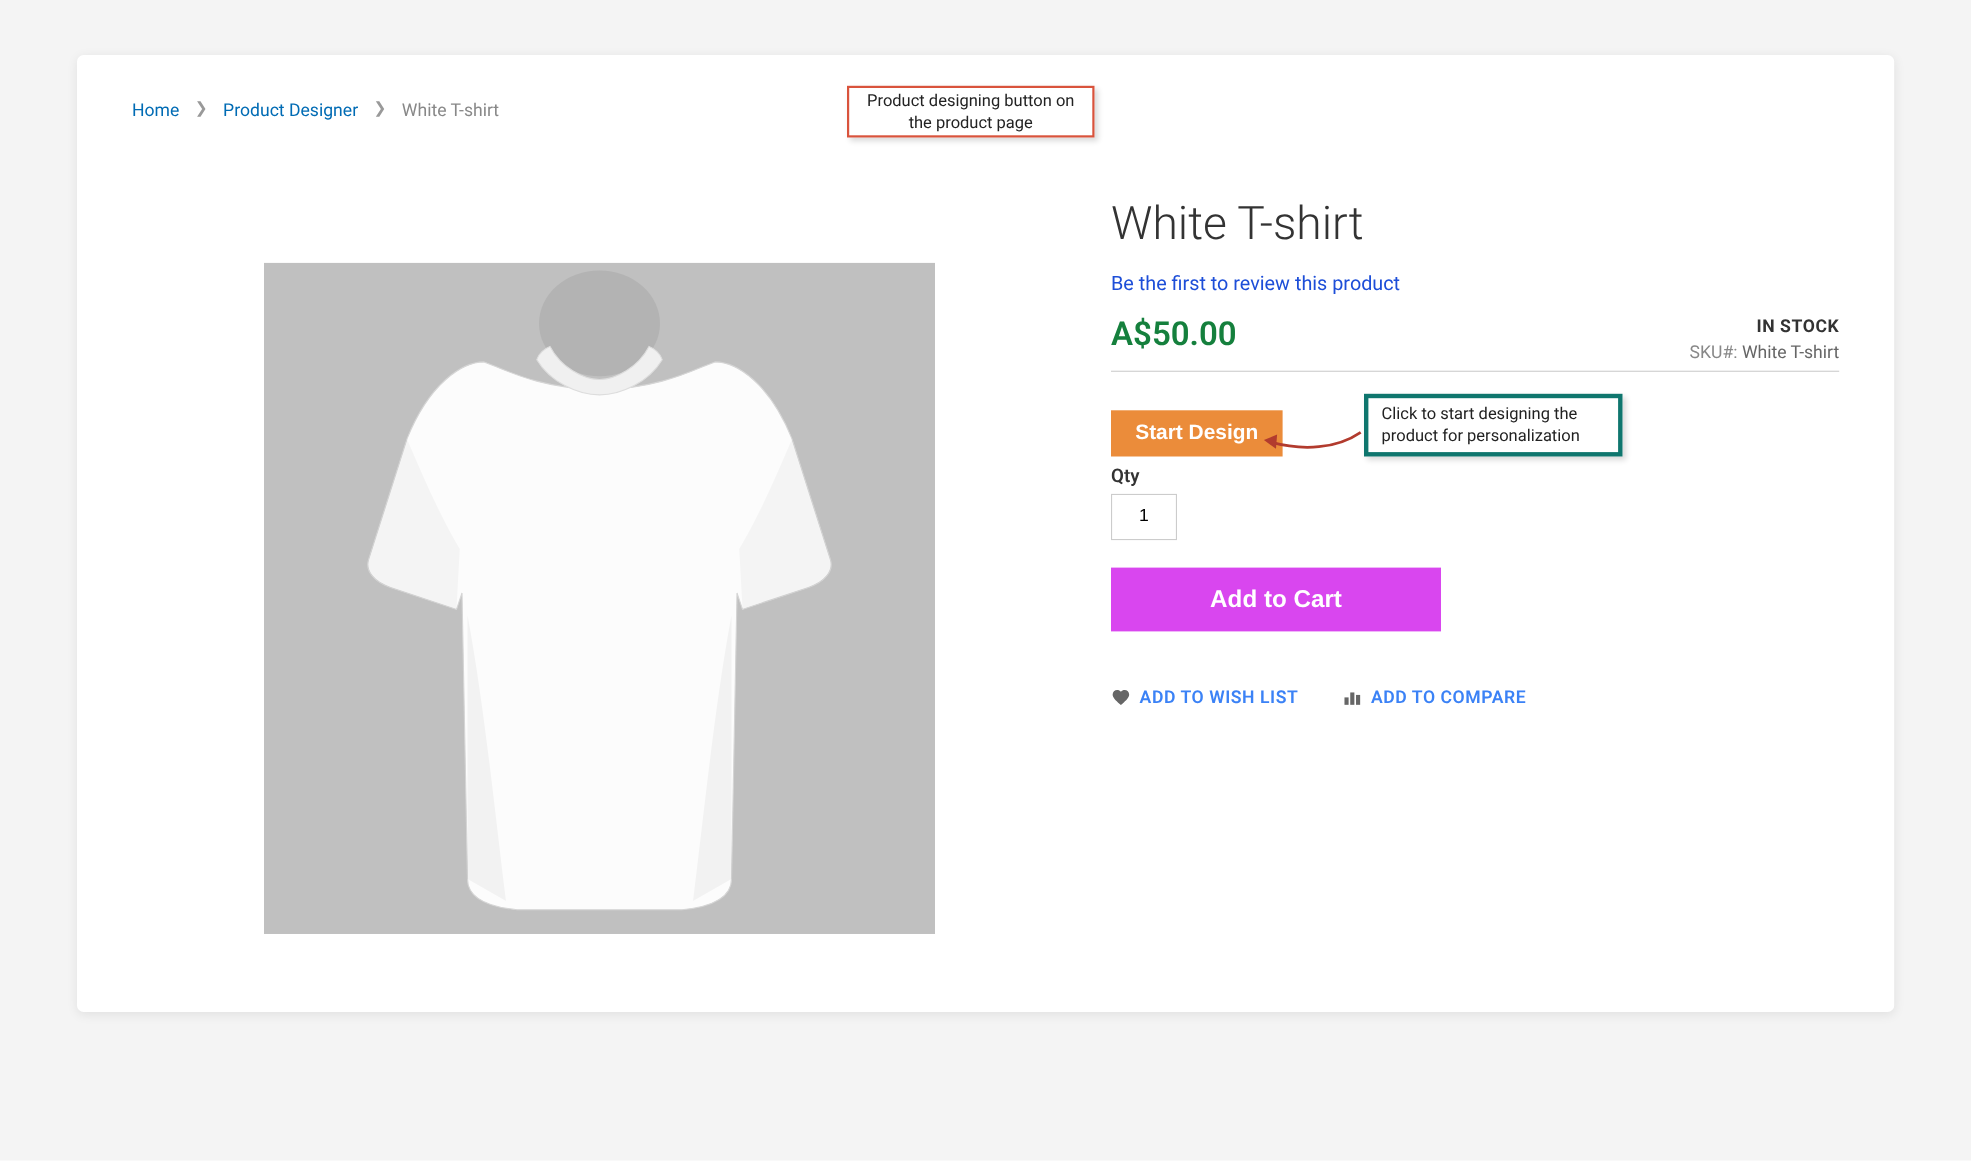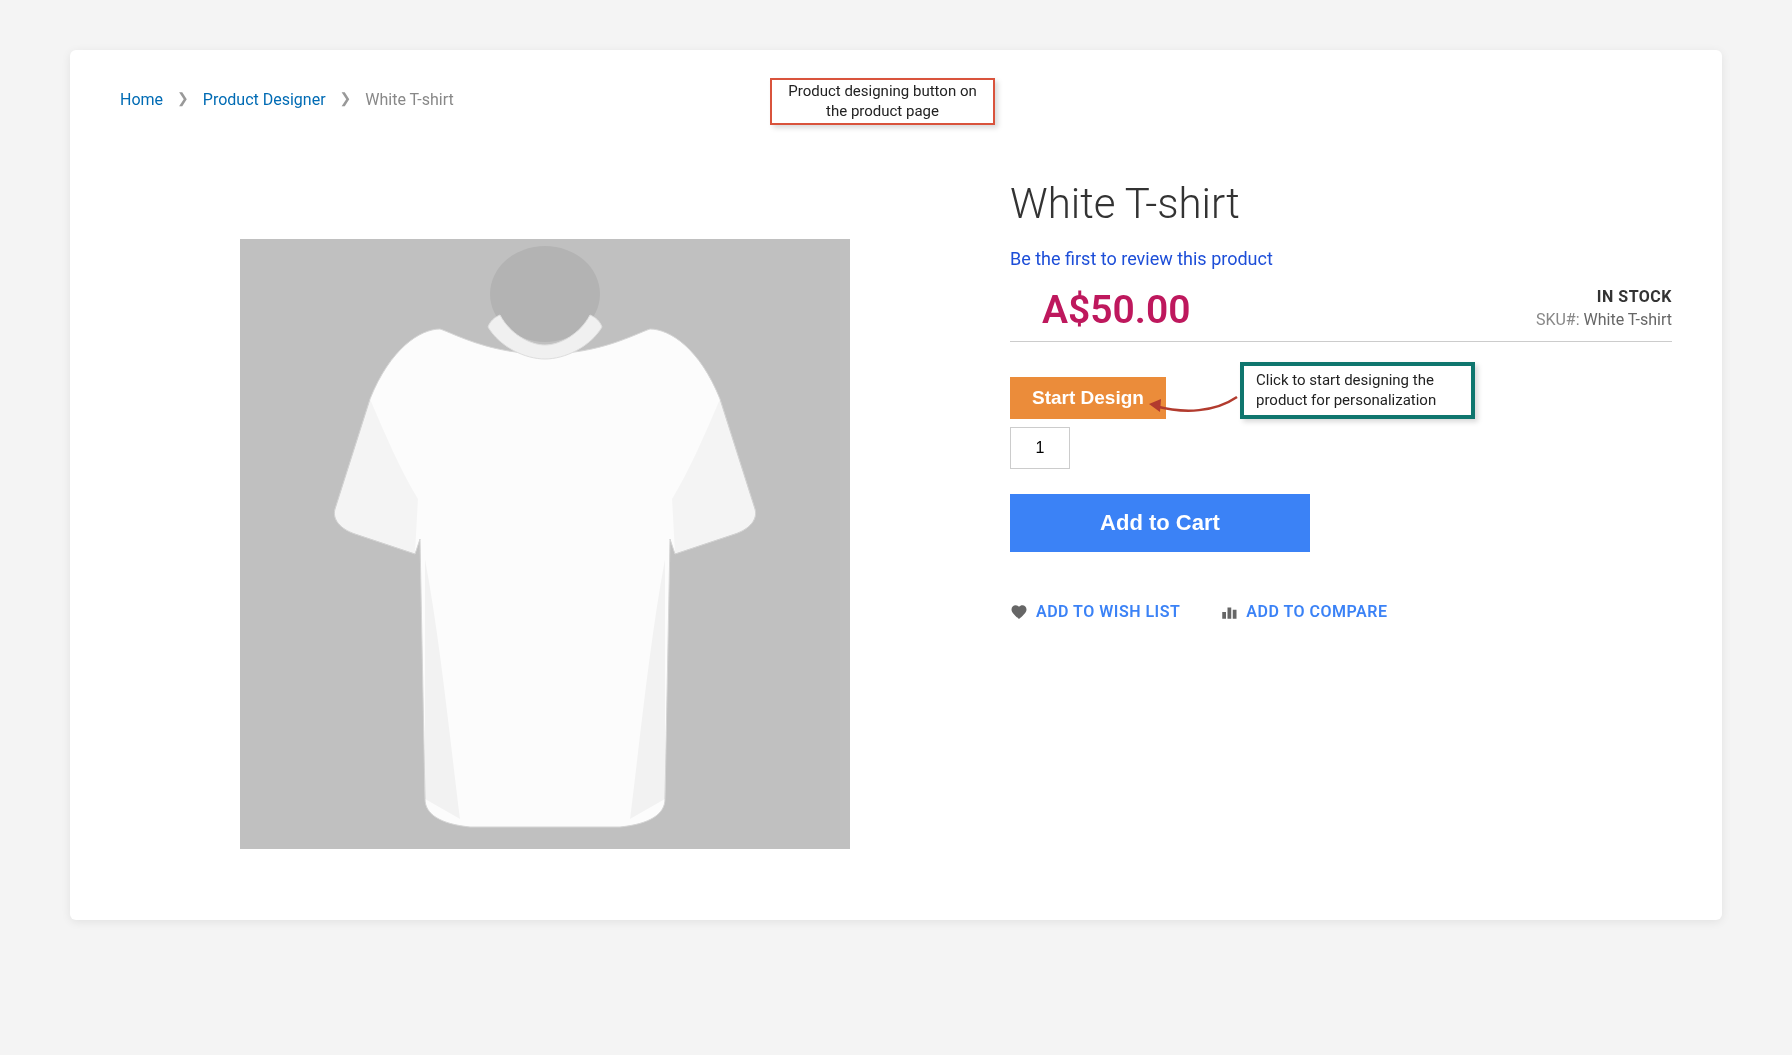--- a/index.html
+++ b/index.html
@@ -80,24 +80,23 @@
       display: inline-block;
       margin-bottom: 18px;
     }
     .price-row {
       display: flex;
       align-items: flex-start;
       justify-content: space-between;
       margin-bottom: 8px;
     }
     .price {
-      font-size: 39px;
-      font-weight: 600;
-      color: #be185d;
-      margin-left: 32px;
+      font-size: 30px;
+      font-weight: 600;
+      color: #15803d;
     }
     .stock-info {
       text-align: right;
     }
     .stock-status {
       font-size: 16px;
       font-weight: 700;
       color: #333;
       letter-spacing: 0.5px;
     }
@@ -136,21 +135,21 @@
     }
     .qty-input {
       width: 60px;
       height: 42px;
       border: 1px solid #ccc;
       text-align: center;
       font-size: 16px;
       margin-bottom: 25px;
     }
     .btn-cart {
-      background: #3b82f6;
+      background: #d946ef;
       color: #fff;
       font-size: 22px;
       font-weight: 600;
       border: none;
       padding: 16px 0;
       width: 300px;
       cursor: pointer;
       display: block;
       margin-bottom: 50px;
     }
@@ -291,20 +290,21 @@
         
         <svg class="arrow" viewBox="0 0 95 25">
           <path d="M 92 5 C 70 20 40 22 10 14" stroke="#b23b2e" stroke-width="2.5" fill="none"></path>
           <path d="M 4 12 L 16 7 L 15 20 Z" fill="#b23b2e"></path>
         </svg>
 
         
         <div class="callout-design">Click to start designing the product for personalization</div>
       </div>
 
+      <label class="qty-label">Qty</label>
       <input type="text" class="qty-input" value="1" style="">
 
       <button class="btn-cart">Add to Cart</button>
 
       <div class="actions-row">
         <a class="action-link">
           <svg viewBox="0 0 24 24">
             <path d="M12 21.35l-1.45-1.32C5.4 15.36 2 12.28 2 8.5 2 5.42 4.42 3 7.5 3c1.74 0 3.41.81 4.5 2.09C13.09 3.81 14.76 3 16.5 3 19.58 3 22 5.42 22 8.5c0 3.78-3.4 6.86-8.55 11.54L12 21.35z"></path>
           </svg>
           <span>ADD TO WISH LIST</span>

